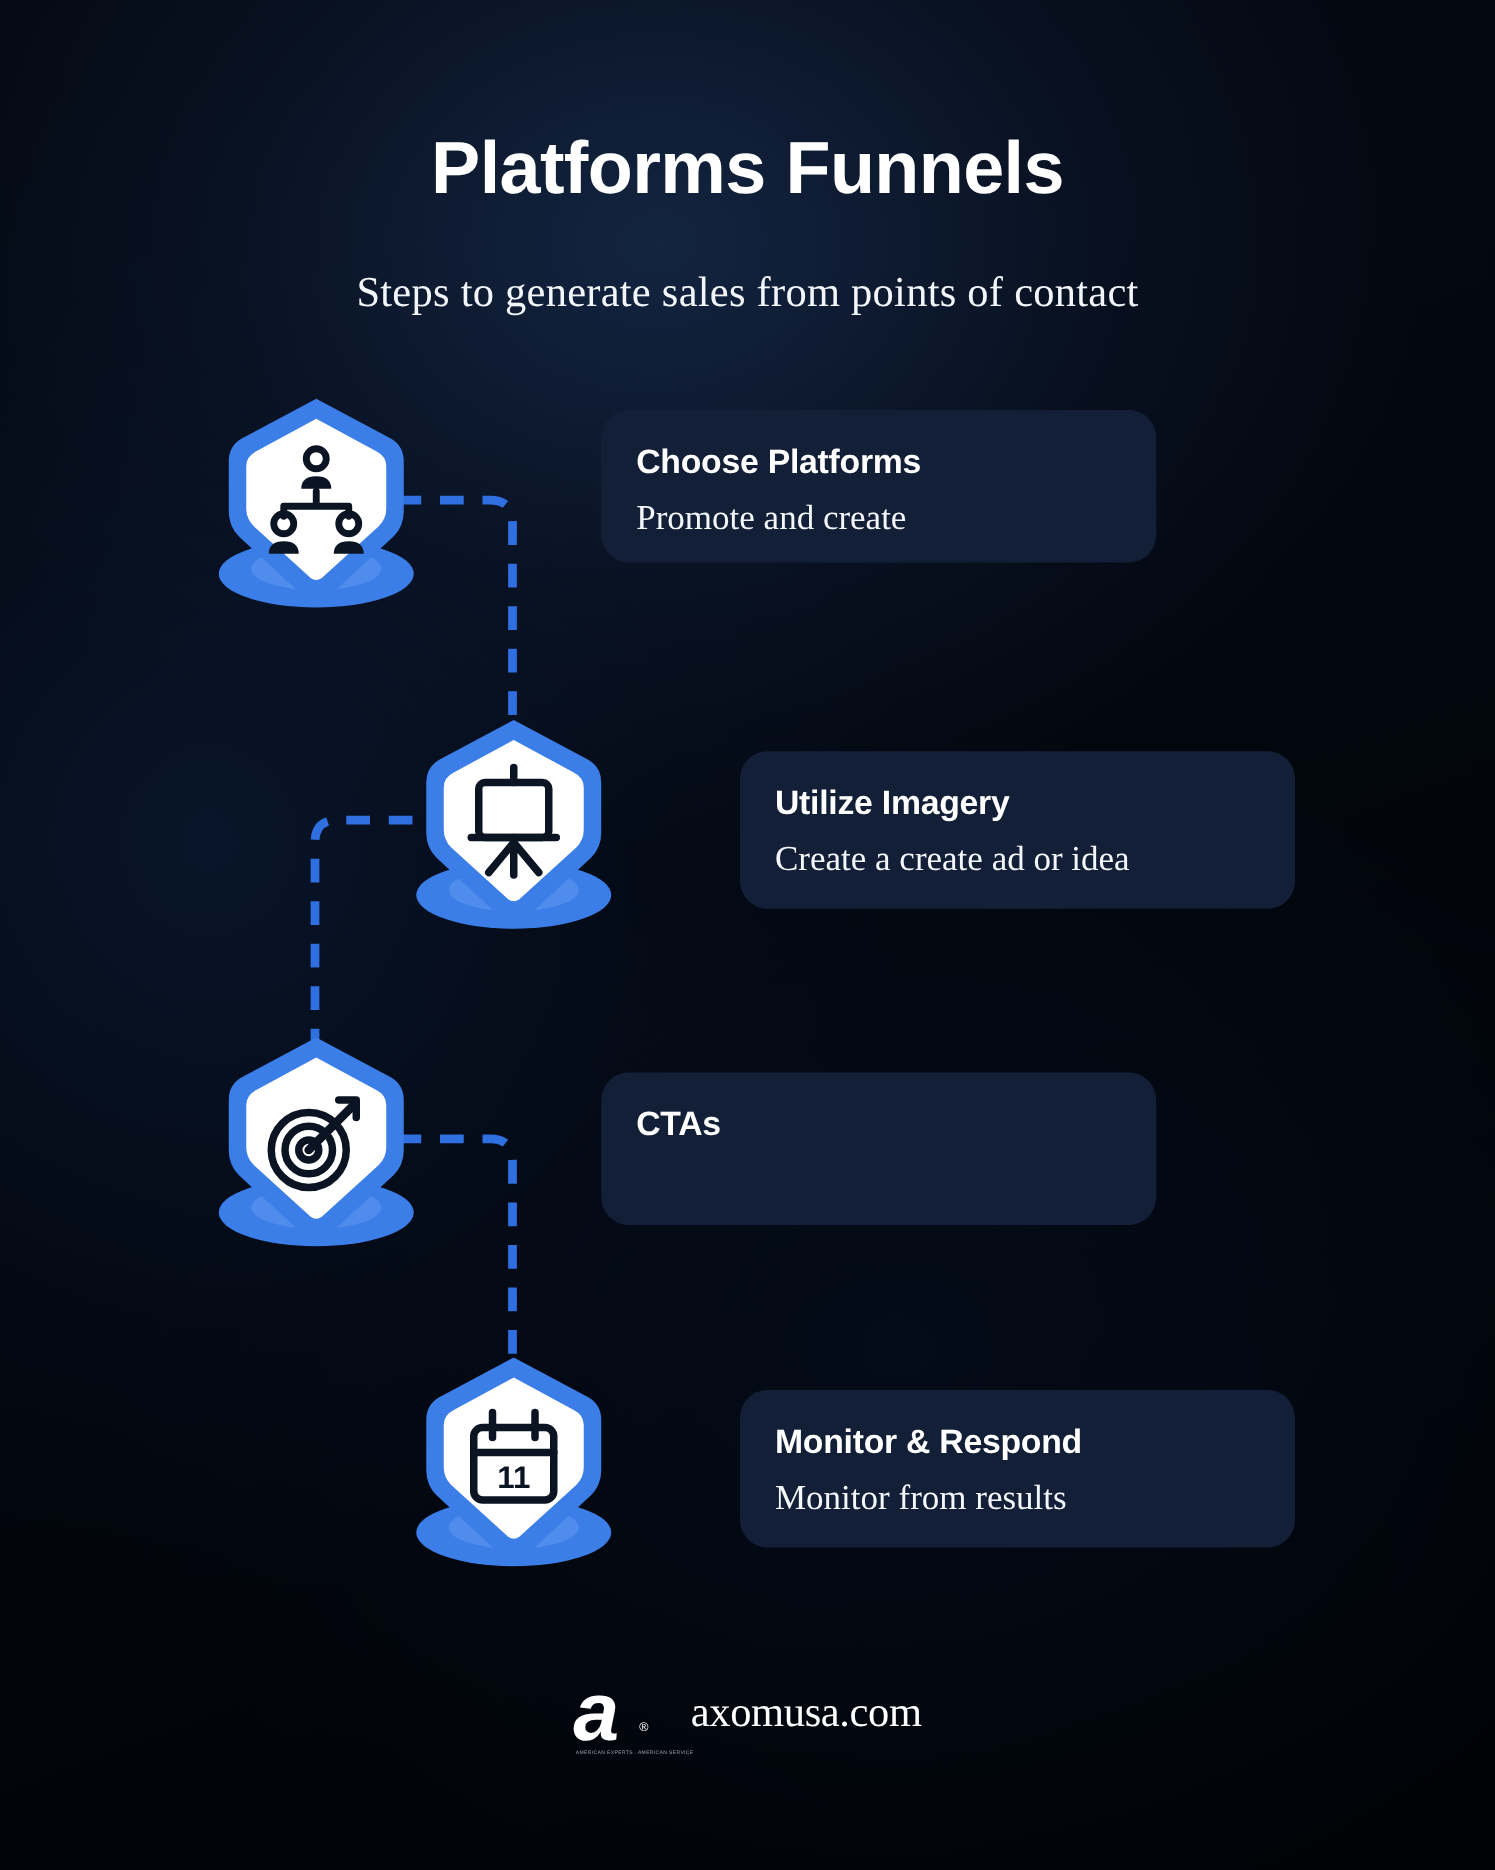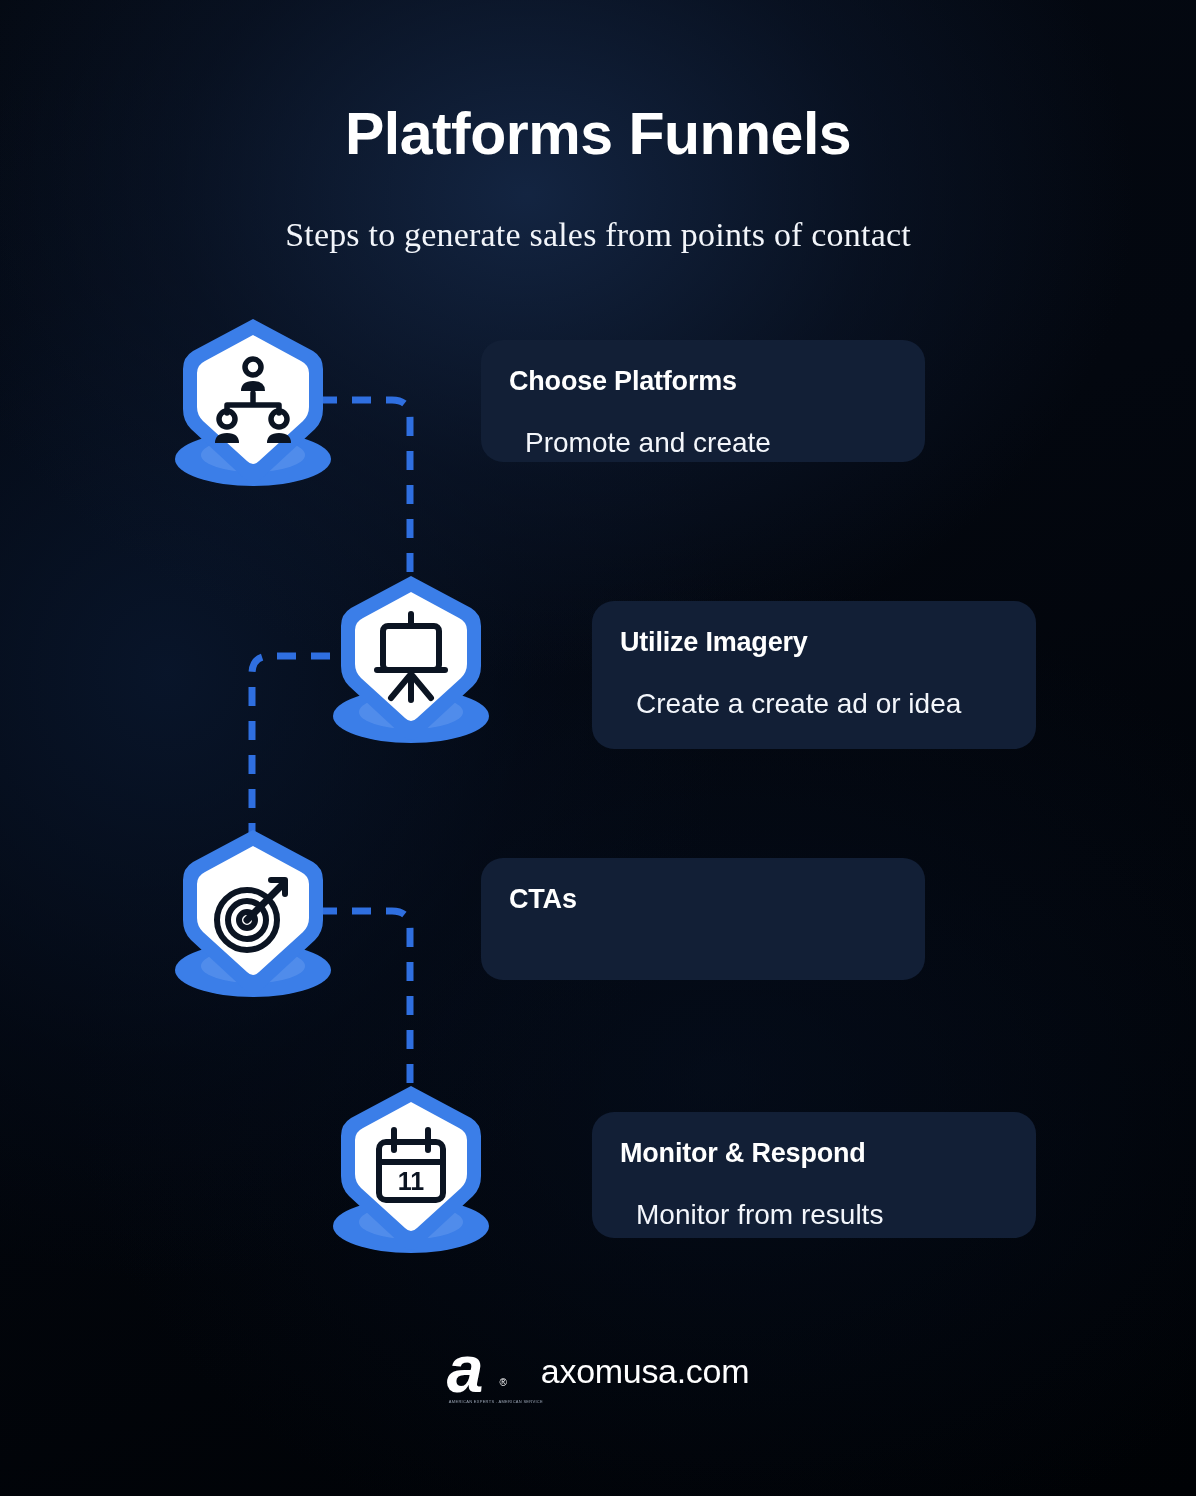--- a/index.html
+++ b/index.html
@@ -82,34 +82,34 @@
   .card-title {
     margin: 0;
     font-family: "Liberation Sans", sans-serif;
     font-weight: bold;
     font-size: 27px;
     color: #ffffff;
     letter-spacing: -0.2px;
     line-height: 1.15;
   }
   .card-desc {
-    margin: 16px;
+    margin: 0;
     padding-top: 14px;
-    font-family: Liberation Sans, sans-serif;
+    font-family: Liberation Serif, serif;
     font-size: 28px;
     color: #f3f6fb;
     line-height: 1.15;
   }
 
   
   #step-1 .pin  { left: 163px; top: 313px; }
-  #step-1 .card { left: 481px; top: 340px; width: 444px; height: 122px; }
+  #step-1 .card { left: 481px; top: 328px; width: 444px; height: 122px; }
 
   #step-2 .pin  { left: 321px; top: 570px; }
-  #step-2 .card { left: 592px; top: 601px; width: 444px; height: 148px; }
+  #step-2 .card { left: 592px; top: 601px; width: 444px; height: 126px; }
 
   #step-3 .pin  { left: 163px; top: 824px; }
   #step-3 .card { left: 481px; top: 858px; width: 444px; height: 122px; }
 
   #step-4 .pin  { left: 321px; top: 1080px; }
   #step-4 .card { left: 592px; top: 1112px; width: 444px; height: 126px; }
 
   
   #footer {
     position: absolute;
@@ -148,21 +148,21 @@
     position: absolute;
     left: 2px;
     bottom: -2px;
     font-size: 4px;
     letter-spacing: 0.3px;
     color: #9aa4b4;
     white-space: nowrap;
     font-family: "Liberation Sans", sans-serif;
   }
   #brand-domain {
-    font-family: Liberation Sans, sans-serif;
+    font-family: Liberation Serif, serif;
     font-size: 34px;
     color: #ffffff;
     letter-spacing: -0.3px;
   }
 </style>
 </head>
 <body>
 
 <div id="poster">
 

